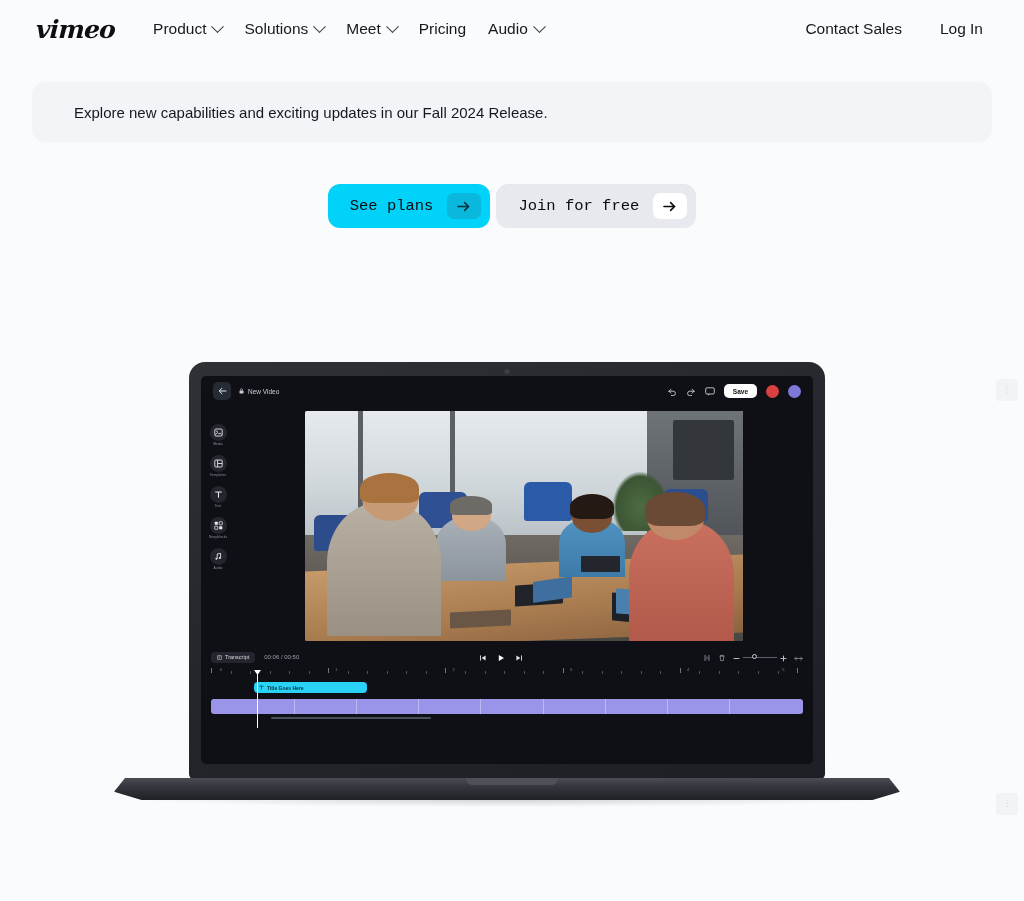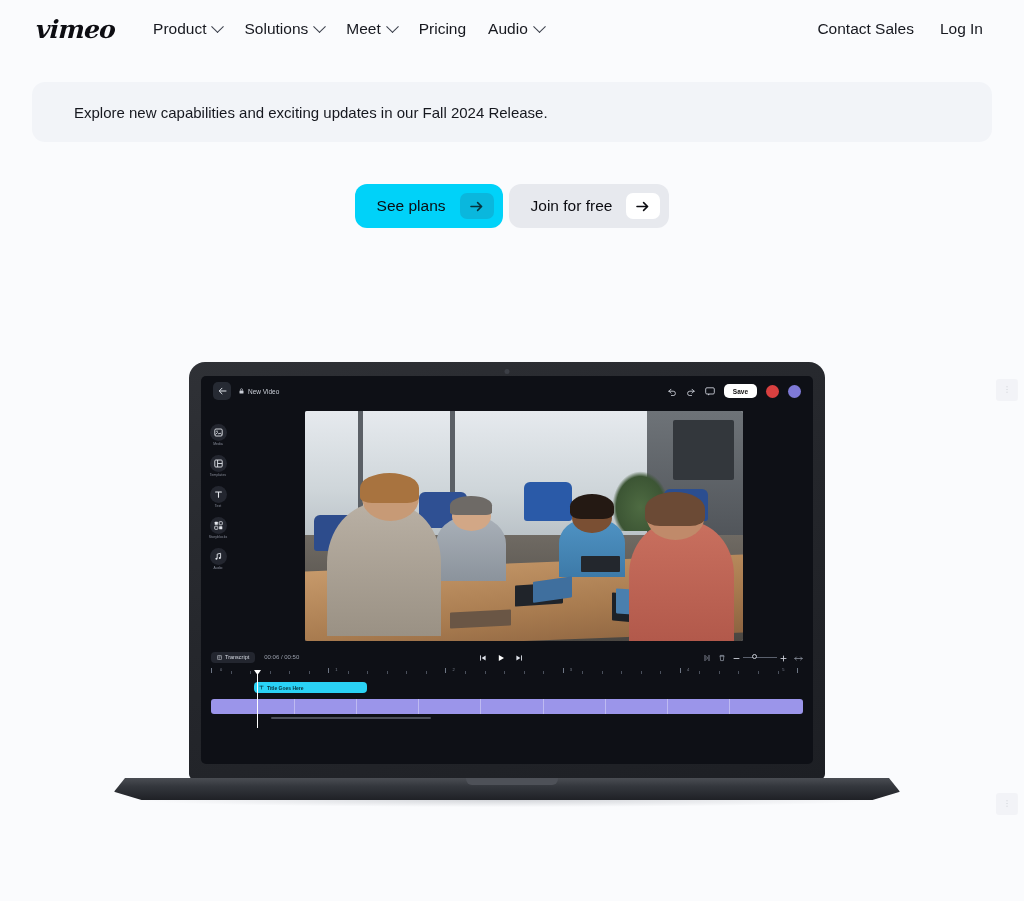--- a/index.html
+++ b/index.html
@@ -31,21 +31,21 @@
     font-size: 15.5px; font-weight: 500; color: #16181f;
     padding: 8px 10px; border-radius: 6px; cursor: pointer;
     white-space: nowrap;
   }
   .chev {
     width: 9px; height: 9px; display: inline-block;
     border-right: 1.6px solid #3a3f4b; border-bottom: 1.6px solid #3a3f4b;
     transform: rotate(45deg) translate(-2px,-2px);
   }
   .header-right {
-    margin-left: auto; display: flex; align-items: flex-start; gap: 4px;
+    margin-left: auto; display: flex; align-items: flex-start; gap: 16px;
   }
   .link-btn {
     font-size: 15.5px; font-weight: 500; color: #16181f;
     padding: 8px 11px; cursor: pointer; white-space: nowrap;
   }
   .join-pill {
     display: flex; align-items: center; gap: 12px;
     background: #e7e9ee; border-radius: 10px;
     padding: 7px 8px 7px 18px; margin-left: 12px; cursor: pointer;
   }
@@ -82,21 +82,21 @@
     line-height: 1.02; color: #0b0b10;
   }
   .hero-sub {
     margin-top: 26px; font-size: 15.5px; font-weight: 400; color: #16181f;
   }
   .cta-row {
     margin-top: 34px; display: flex; justify-content: center; gap: 6px;
   }
   .cta {
     display: flex; align-items: center; gap: 14px;
-    border-radius: 12px; padding: 9px 9px 9px 22px; cursor: pointer;
+    border-radius: 12px; padding: 9px 9px 9px 22px; cursor: pointer; font-family: Liberation Mono, monospace;
   }
   .cta.primary { background: #00d2f9; }
   .cta.secondary { background: #e7e9ee; }
   .cta .lbl { font-size: 15.5px; font-weight: 500; color: #0b0b10; }
 
   
   .laptop { position: absolute; top: 362px; left: 0; width: 1024px; height: 450px; }
   .lid {
     position: absolute; left: 189px; top: 0;
     width: 636px; height: 418px;

